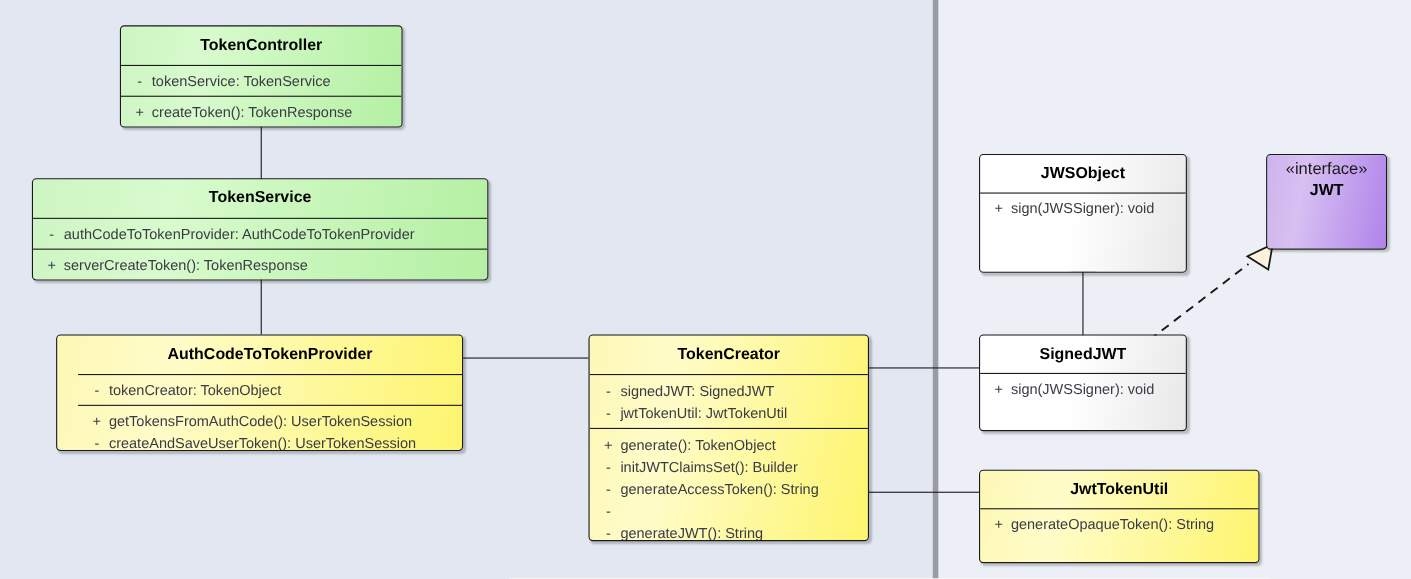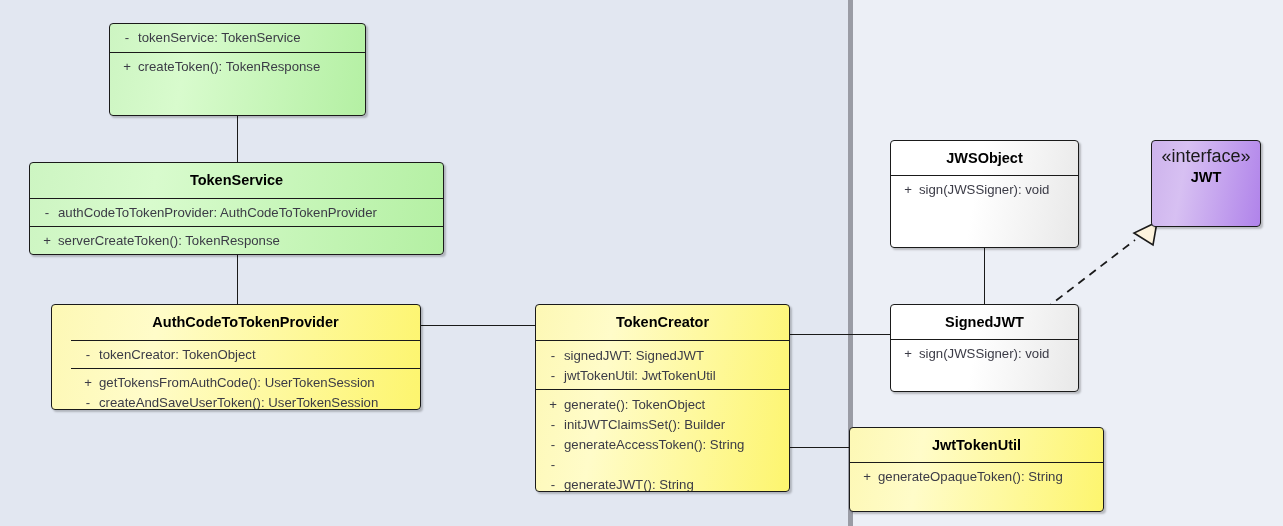--- a/index.html
+++ b/index.html
@@ -57,21 +57,21 @@
     font-size: 14.5px;
     color: #000;
     line-height: 1.25;
     display: flex;
     flex-direction: column;
     align-items: center;
     justify-content: center;
   }
   .stereotype {
     font-weight: normal;
-    font-size: 18px;
+    font-size: 15px;
     color: #1a1a1a;
   }
   .member-row {
     display: flex;
     align-items: flex-start;
     font-size: 13.2px;
     color: #3b3b46;
     line-height: 20px;
     white-space: nowrap;
   }
@@ -130,20 +130,23 @@
   </svg>
 
   <svg style="position:absolute; left:1035px; top:215px; overflow:visible;" width="130" height="105" viewBox="0 0 130 105">
     <line x1="10" y1="94" x2="100" y2="25" stroke="#1a1a1a" stroke-width="1.8" stroke-dasharray="8,6"></line>
   </svg>
   <svg class="tri-outline" width="30" height="30" style="left:1131px; top:221px;" viewBox="0 0 30 30">
     <polygon points="26,1 22,24 3,12" fill="#fdf3dd" stroke="#1a1a1a" stroke-width="1.6"></polygon>
   </svg>
 
   <div class="uml-class fill-green" style="left:109px; top:23px; width:257px; height:93px;">
+    <div class="compartment cls-name" style="height:35px;">
+      <span>TokenController</span>
+    </div>
     <div class="compartment" style="height:28px; padding:4px 6px 0 6px;">
       <div class="member-row">
         <span class="vis">-</span>
         <span class="sig">tokenService: TokenService</span>
       </div>
     </div>
     <div class="compartment" style="height:30px; padding:4px 6px 0 6px;">
       <div class="member-row">
         <span class="vis">+</span>
         <span class="sig">createToken(): TokenResponse</span>
@@ -252,21 +255,21 @@
       <span>SignedJWT</span>
     </div>
     <div class="compartment" style="height:52px; padding:4px 6px 0 6px;">
       <div class="member-row">
         <span class="vis">+</span>
         <span class="sig">sign(JWSSigner): void</span>
       </div>
     </div>
   </div>
 
-  <div class="uml-class fill-yellow" style="left:849px; top:427px; width:255px; height:85px;">
+  <div class="uml-class fill-yellow" style="left:890px; top:427px; width:255px; height:85px;">
     <div class="compartment cls-name" style="height:34px;">
       <span>JwtTokenUtil</span>
     </div>
     <div class="compartment" style="height:49px; padding:4px 6px 0 6px;">
       <div class="member-row">
         <span class="vis">+</span>
         <span class="sig">generateOpaqueToken(): String</span>
       </div>
     </div>
   </div>

